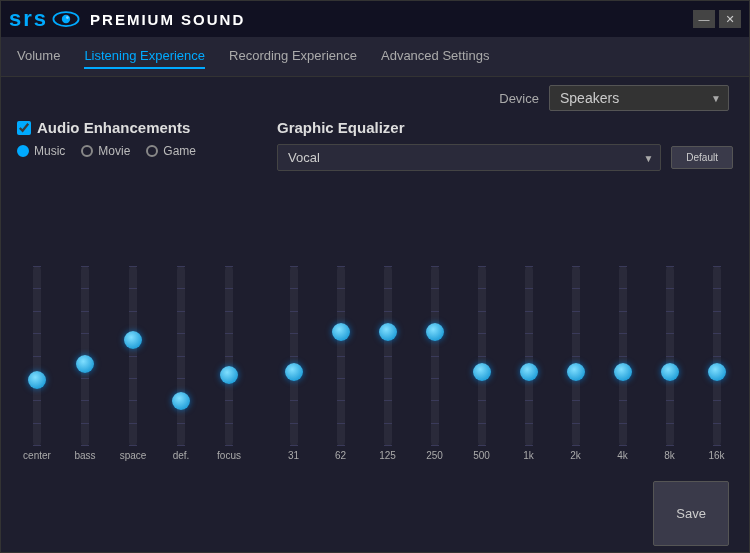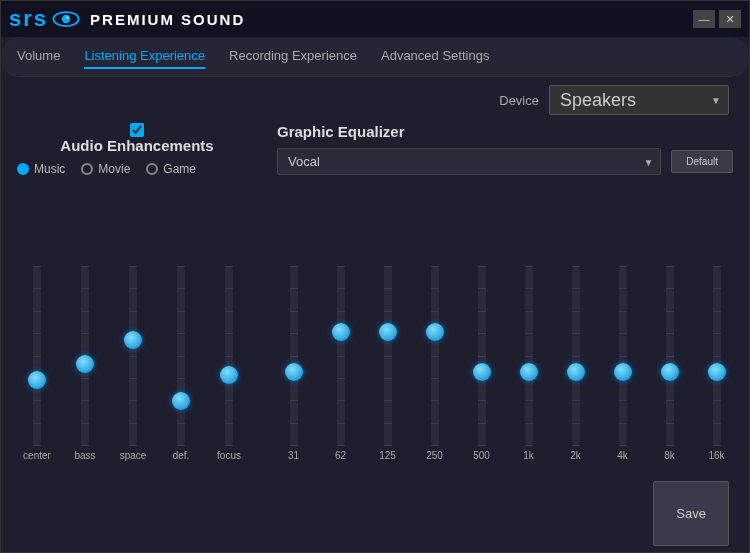--- a/index.html
+++ b/index.html
@@ -77,21 +77,20 @@
 
     
     .nav-tabs {
       background: #252535;
       display: flex;
       align-items: center;
       padding: 0 16px;
       height: 40px;
       border-bottom: 1px solid #333;
       gap: 24px;
-      border-radius: 19px;
     }
     .nav-tab {
       color: #aaa;
       font-size: 13px;
       cursor: pointer;
       padding: 4px 0;
       border-bottom: 2px solid transparent;
       white-space: nowrap;
     }
     .nav-tab.active {
@@ -110,21 +109,21 @@
     }
     .device-label {
       color: #aaa;
       font-size: 13px;
     }
     .device-select {
       background: #333;
       color: #ccc;
       border: 1px solid #555;
       padding: 4px 28px 4px 10px;
-      font-size: 18px;
+      font-size: 14px;
       appearance: none;
       -webkit-appearance: none;
       cursor: pointer;
       border-radius: 2px;
       width: 180px;
     }
     .device-select-wrap {
       position: relative;
     }
     .device-select-wrap::after {
@@ -148,22 +147,22 @@
 
     
     .left-panel {
       width: 240px;
       display: flex;
       flex-direction: column;
     }
     .audio-enhancements {
       display: flex;
       align-items: center;
+      gap: 6px;
       margin-bottom: 8px;
-      flex-direction: column;
     }
     .checkbox {
       width: 14px;
       height: 14px;
       accent-color: #00aaff;
       cursor: pointer;
     }
     .audio-label {
       color: #ddd;
       font-size: 15px;

